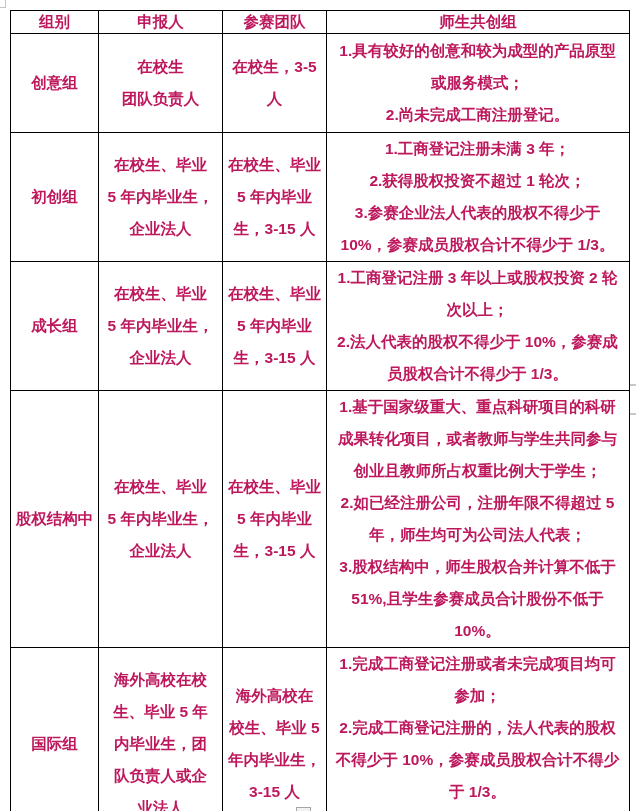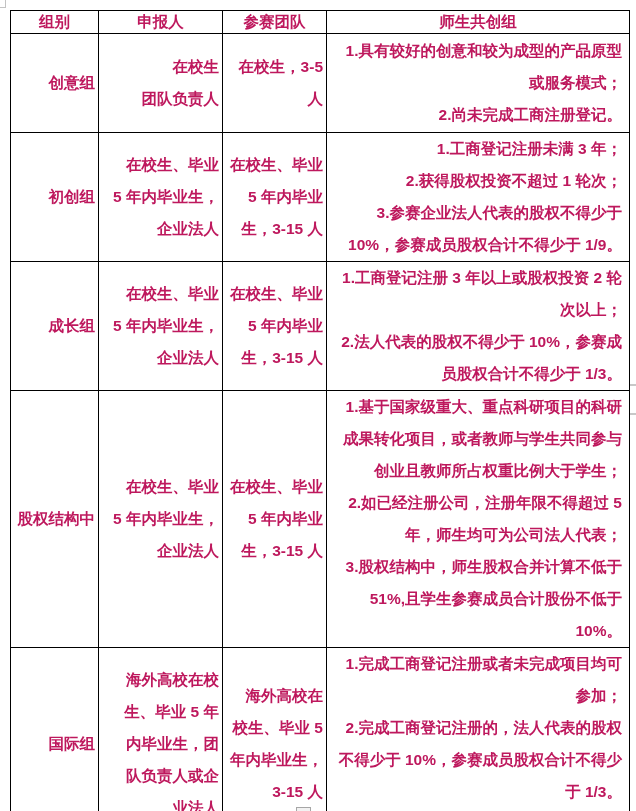--- a/index.html
+++ b/index.html
@@ -44,22 +44,22 @@
     overflow: hidden;
   }
   .doc-table th {
     height: 22px;
     line-height: 20px;
     text-align: center;
   }
   .doc-table td {
     line-height: 32px;
   }
-  td.c { text-align: right; }
-  td.cond { text-align: right; padding: 0 7px 0 6px; }
+  td.c { text-align: center; }
+  td.cond { text-align: center; padding: 0 7px 0 6px; }
   tr.r1 { height: 99px; }
   tr.r2 { height: 128px; }
   tr.r3 { height: 127px; }
   tr.r4 { height: 226px; }
   tr.r5 { height: 188px; }
   .dash {
     position: absolute;
     width: 6px;
     height: 2px;
     background: #c8c8c8;
@@ -112,21 +112,21 @@
       <tr class="r2">
         <td class="c">初创组</td>
         <td class="c">在校生、毕业
 5 年内毕业生，
 企业法人</td>
         <td class="c">在校生、毕业
 5 年内毕业
 生，3-15 人</td>
         <td class="cond">1.工商登记注册未满 3 年；
 2.获得股权投资不超过 1 轮次；
-3.参赛企业法人代表的股权不得少于 10%，参赛成员股权合计不得少于 1/9。</td>
+3.参赛企业法人代表的股权不得少于 10%，参赛成员股权合计不得少于 1/3。</td>
       </tr>
       <tr class="r3">
         <td class="c">成长组</td>
         <td class="c">在校生、毕业
 5 年内毕业生，
 企业法人</td>
         <td class="c">在校生、毕业
 5 年内毕业
 生，3-15 人</td>
         <td class="cond">1.工商登记注册 3 年以上或股权投资 2 轮次以上；

